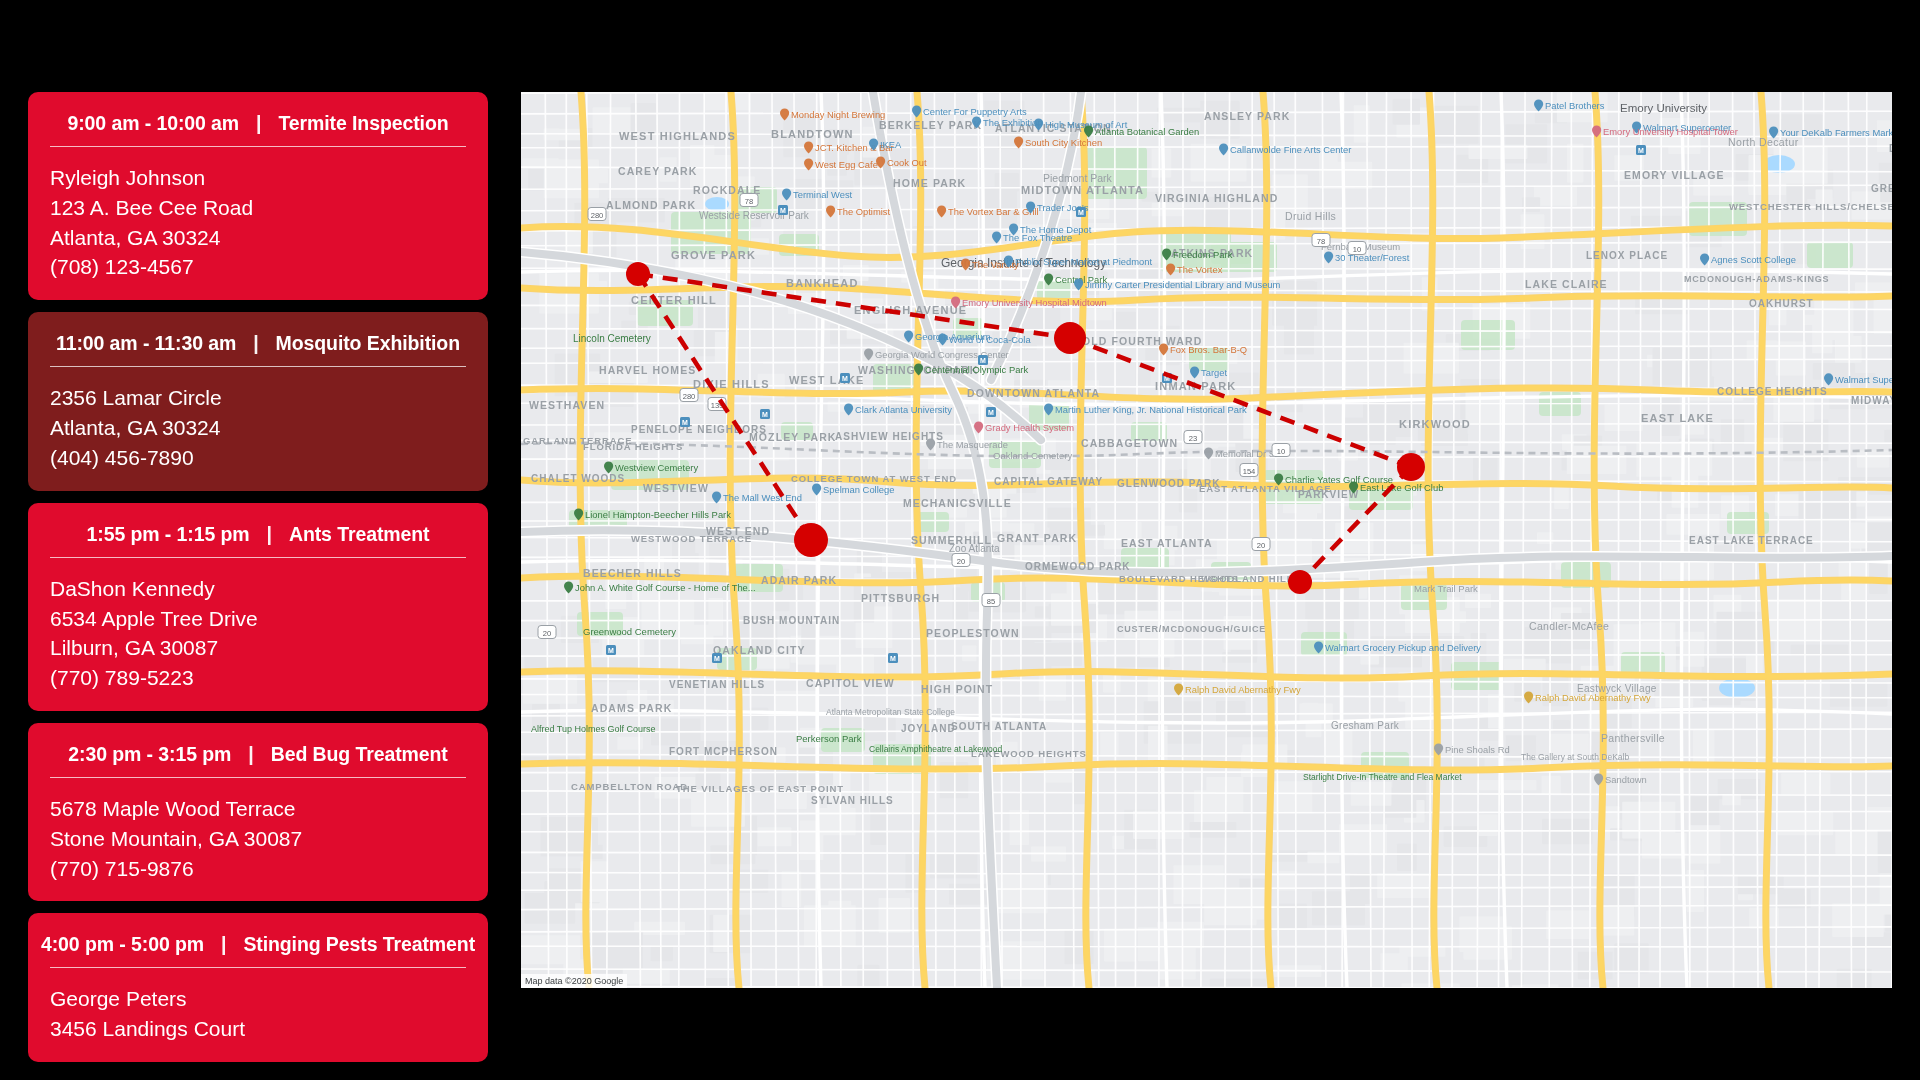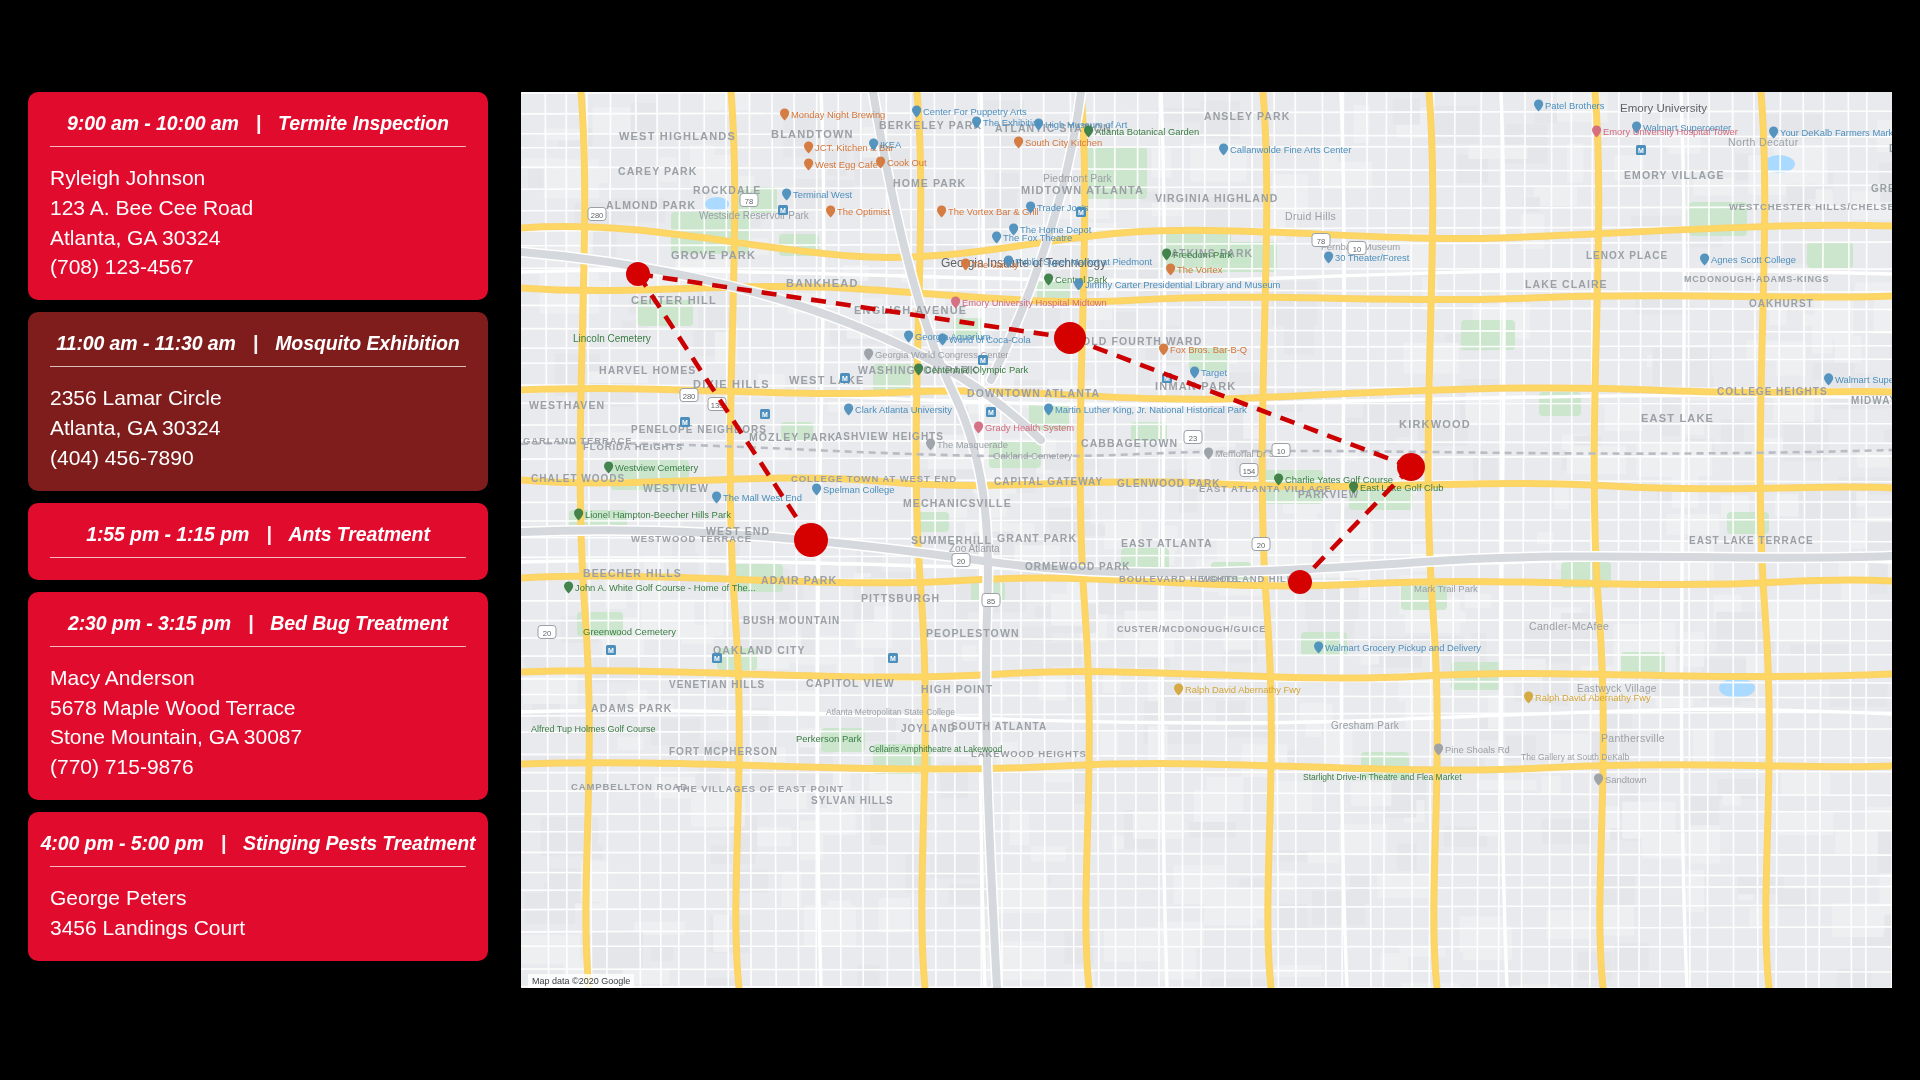--- a/index.html
+++ b/index.html
@@ -31,21 +31,20 @@
   .card-header {
     display: flex;
     align-items: center;
     justify-content: center;
     gap: 14px;
     font-size: 19.5px;
     font-weight: bold;
     letter-spacing: -0.1px;
     padding: 6px 0 11px 0;
     white-space: nowrap;
-    font-style: italic;
   }
   .card-header .sep { font-weight: bold; opacity: 0.95; padding: 0 3px; }
   .card-divider {
     height: 1px;
     background: rgba(255,255,255,0.72);
     width: 100%;
     margin: 0 0 4px 0;
   }
   .card-body {
     font-size: 21px;
@@ -60,21 +59,21 @@
     position: absolute;
     left: 521px; top: 92px;
     width: 1371px; height: 896px;
     background: #e8eaed;
     overflow: hidden;
   }
   #map-canvas { position: absolute; inset: 0; width: 100%; height: 100%; display: block; }
   #route-overlay { position: absolute; inset: 0; width: 100%; height: 100%; }
   #map-attrib {
     position: absolute;
-    left: 7px; bottom: 0;
+    left: 0; bottom: 0;
     height: 14px;
     padding: 0 4px;
     background: rgba(255,255,255,0.82);
     color: #3c4043;
     font-size: 9px;
     line-height: 14px;
     white-space: nowrap;
   }
 </style>
 </head>
@@ -110,30 +109,35 @@
           <span class="line">(404) 456-7890</span>
         </div>
       </div>
       <div class="appointment-card" style="background: rgb(224, 11, 45);">
         <div class="card-header">
           <span>1:55 pm - 1:15 pm</span>
           <span class="sep">|</span>
           <span>Ants Treatment</span>
         </div>
         <div class="card-divider"></div>
+        <div class="card-body">
+          <span class="line">DaShon Kennedy</span>
+          <span class="line">6534 Apple Tree Drive</span>
+          <span class="line">Lilburn, GA 30087</span>
+          <span class="line">(770) 789-5223</span>
+        </div>
       </div>
       <div class="appointment-card" style="background: rgb(224, 11, 45);">
         <div class="card-header">
           <span>2:30 pm - 3:15 pm</span>
           <span class="sep">|</span>
           <span>Bed Bug Treatment</span>
         </div>
         <div class="card-divider"></div>
         <div class="card-body">
-          <span class="line">Macy Anderson</span>
           <span class="line">5678 Maple Wood Terrace</span>
           <span class="line">Stone Mountain, GA 30087</span>
           <span class="line">(770) 715-9876</span>
         </div>
       </div>
       <div class="appointment-card" style="background: rgb(224, 11, 45);">
         <div class="card-header">
           <span>4:00 pm - 5:00 pm</span>
           <span class="sep">|</span>
           <span>Stinging Pests Treatment</span>

